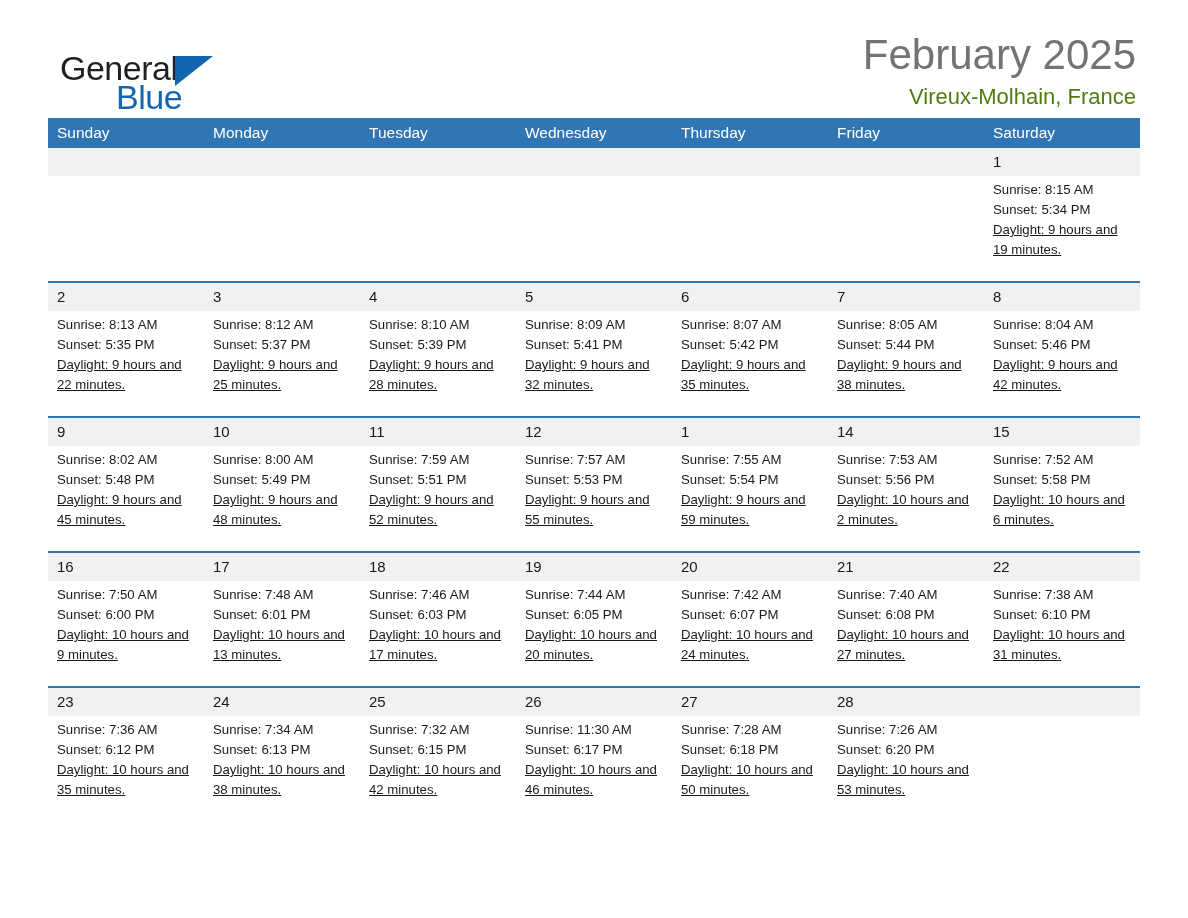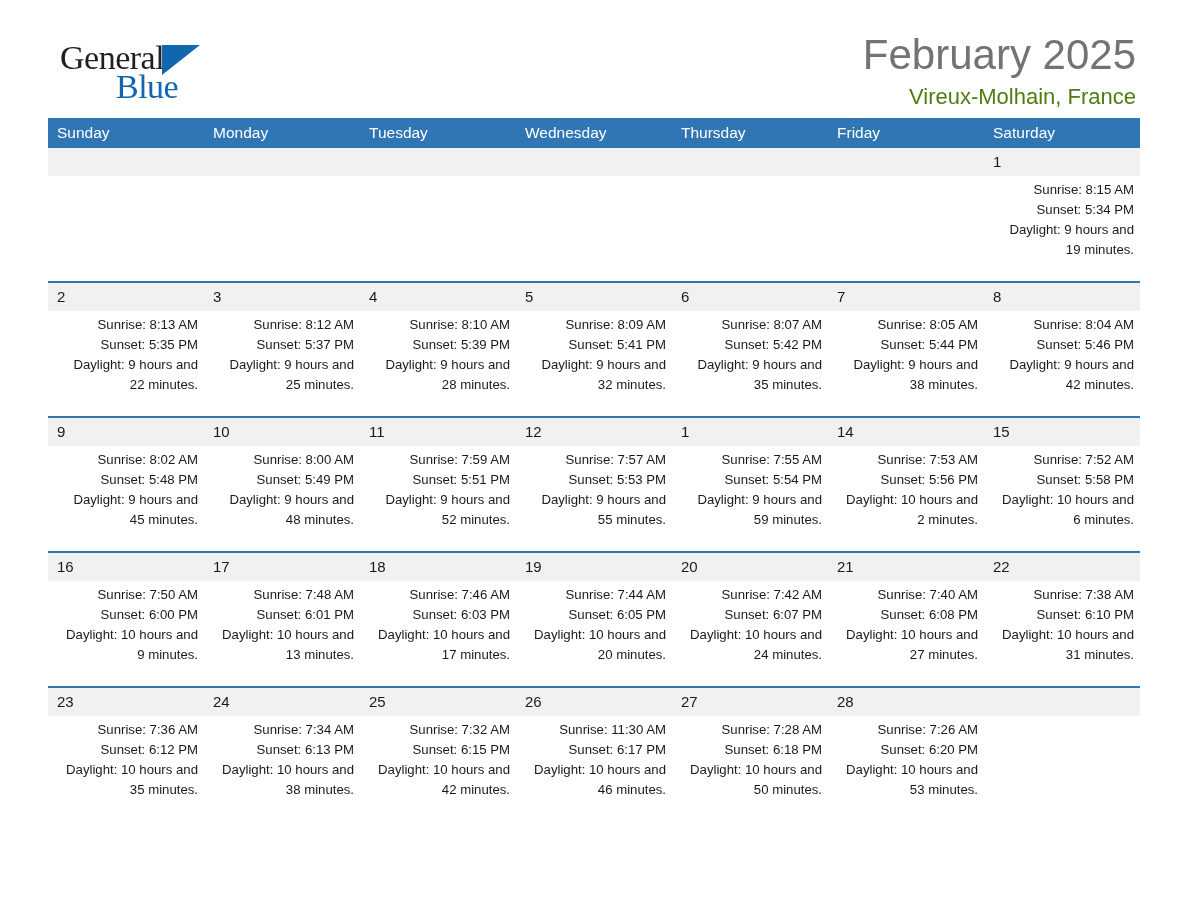--- a/index.html
+++ b/index.html
@@ -25,24 +25,23 @@
   
   .header {
     position: relative;
     height: 118px;
     padding-top: 30px;
     box-sizing: border-box;
   }
   .logo {
     position: absolute;
     left: 12px;
-    top: 40px;
+    top: 50px;
     width: 260px;
     height: 70px;
-    font-family: Liberation Serif, serif;
   }
   .logo-general {
     font-size: 34px;
     letter-spacing: -0.5px;
     color: #231f20;
     line-height: 36px;
     display: inline-block;
   }
   .logo-tri {
     display: inline-block;
@@ -117,27 +116,27 @@
     color: #1a1a1a;
   }
   .daynum.empty {
     color: transparent;
   }
   .details {
     padding: 4px 6px 0 9px;
     font-size: 13.2px;
     line-height: 20px;
     color: #1a1a1a;
-    text-align: right;
   }
   .details div {
     white-space: nowrap;
   }
   .details .daylight-line {
     white-space: normal;
+    text-decoration: underline;
   }
 </style>
 </head>
 <body>
 
 <div class="page">
 
   <div class="header">
 
     <div class="logo">

